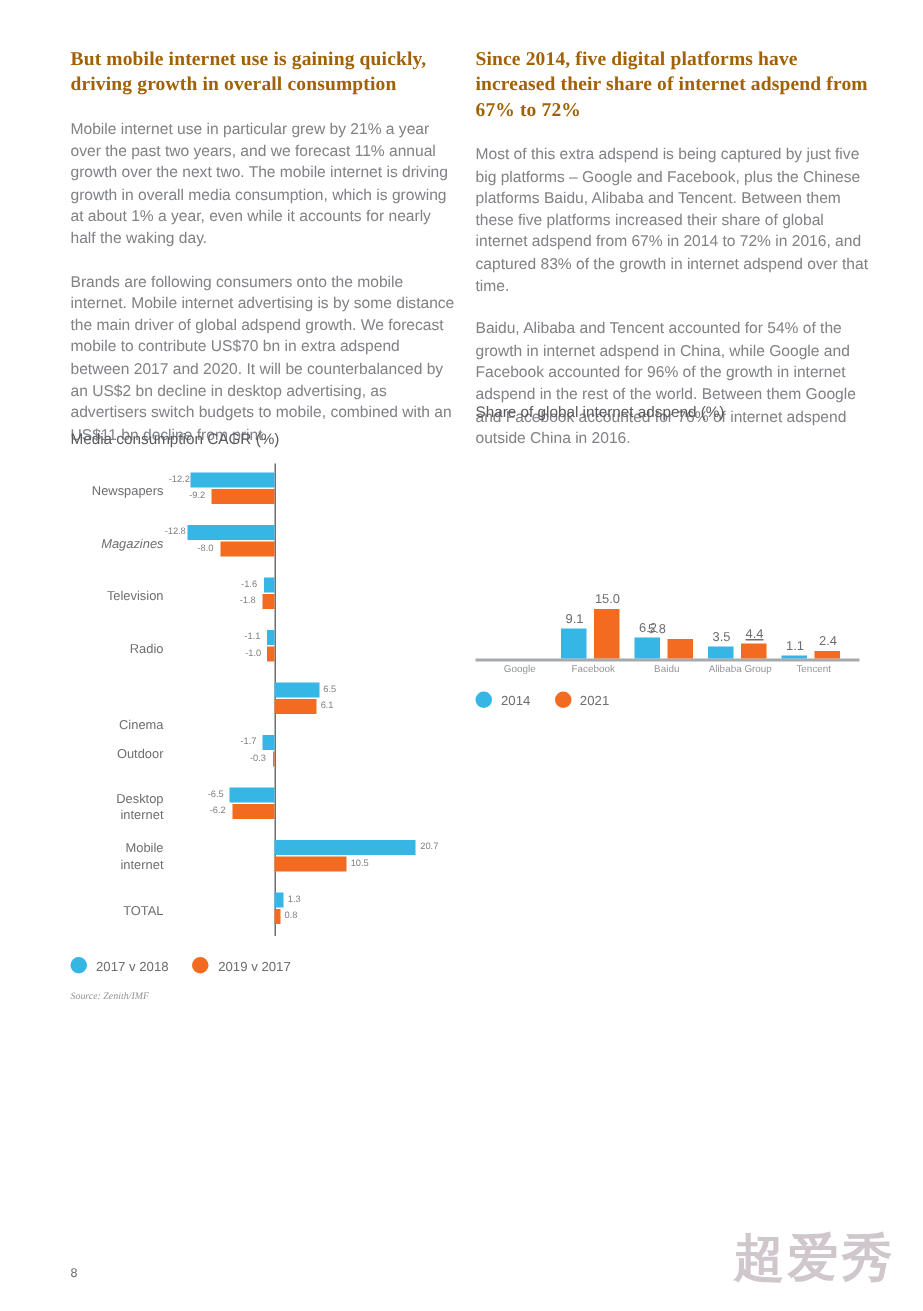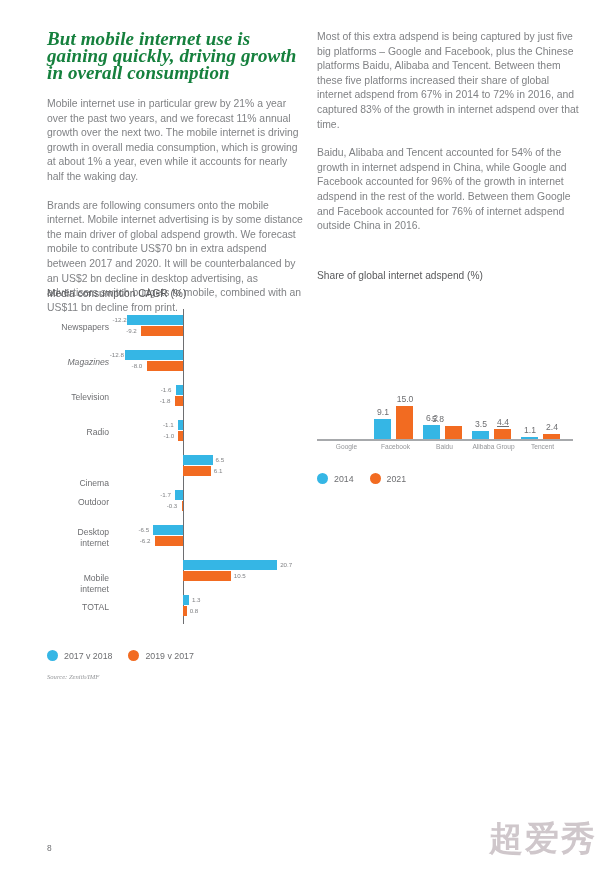--- a/index.html
+++ b/index.html
@@ -13,41 +13,40 @@
   }
   .page{position:absolute;inset:0;}
 
   
   .col{position:absolute;top:30px;width:258px;}
   .col-left{left:47px;}
   .col-right{left:317px;width:262px;}
 
   .headline{
     font-family:"Liberation Serif", serif;
-    font-style:italic;
-    font-size:19px;
+    font-size:13px;
     line-height:17px;
-    color:#15803d;
+    color:#a16207;
     margin:0 0 16px 0;
     letter-spacing:.1px;
   }
   .para{
     font-size:10.4px;
     line-height:14.6px;
     color:#808285;
     margin:0 0 14px 0;
   }
 
   
   .chart-title{
     font-size:10.2px;
     color:#58595b;
     margin:0 0 10px 0;
   }
-  .legend{display:flex;align-items:center;gap:16px;margin-top:16px;}
+  .legend{display:flex;align-items:center;gap:16px;margin-top:4px;}
   .legend-item{display:flex;align-items:center;gap:6px;}
   .legend-dot{
     width:11px;height:11px;border-radius:50%;
     display:inline-block;
   }
   .legend-label{font-size:8.8px;color:#6d6e71;}
   .source{
     font-family:"Liberation Serif", serif;
     font-style:italic;
     font-size:6.6px;
@@ -114,20 +113,21 @@
 
 <div class="page">
 
   <div class="col col-left">
     <h2 class="headline">But mobile internet use is gaining quickly, driving growth in overall consumption</h2>
     <p class="para">Mobile internet use in particular grew by 21% a year over the past two years, and we forecast 11% annual growth over the next two. The mobile internet is driving growth in overall media consumption, which is growing at about 1% a year, even while it accounts for nearly half the waking day.</p>
     <p class="para">Brands are following consumers onto the mobile internet. Mobile internet advertising is by some distance the main driver of global adspend growth. We forecast mobile to contribute US$70 bn in extra adspend between 2017 and 2020. It will be counterbalanced by an US$2 bn decline in desktop advertising, as advertisers switch budgets to mobile, combined with an US$11 bn decline from print.</p>
   </div>
 
   <div class="col col-right">
+    <h2 class="headline">Since 2014, five digital platforms have increased their share of internet adspend from 67% to 72%</h2>
     <p class="para">Most of this extra adspend is being captured by just five big platforms – Google and Facebook, plus the Chinese platforms Baidu, Alibaba and Tencent. Between them these five platforms increased their share of global internet adspend from 67% in 2014 to 72% in 2016, and captured 83% of the growth in internet adspend over that time.</p>
     <p class="para">Baidu, Alibaba and Tencent accounted for 54% of the growth in internet adspend in China, while Google and Facebook accounted for 96% of the growth in internet adspend in the rest of the world. Between them Google and Facebook accounted for 76% of internet adspend outside China in 2016.</p>
   </div>
 
   <div id="cagr-chart">
     <div class="chart-title">Media consumption CAGR (%)</div>
     <div class="hchart">
       <div class="zero-axis"></div>
     <div class="hgroup" style="top: 6px;">
           <div class="hlabel" style="top: 7px;">Newspapers</div>
@@ -172,21 +172,21 @@
           <div class="hval" style="top: 11px; left: 119.635px;">-0.3</div>
         </div>
         <div class="hgroup" style="top: 216px;">
           <div class="hlabel" style="top: 2px;">Desktop<br>internet</div>
           <div class="hbar blue" style="top: 0px; width: 29.575px; left: 106.425px;"></div>
           <div class="hval" style="top: 0px; left: 91.425px;">-6.5</div>
           <div class="hbar orange" style="top: 11px; width: 28.21px; left: 107.79px;"></div>
           <div class="hval" style="top: 11px; left: 92.79px;">-6.2</div>
         </div>
         <div class="hgroup" style="top: 251px;">
-          <div class="hlabel" style="top: 13px;">Mobile<br>internet</div>
+          <div class="hlabel" style="top: 0;">Mobile<br>internet</div>
           <div class="hbar blue" style="top: 0px; width: 94.185px; left: 136px;"></div>
           <div class="hval" style="top: 0px; left: 233.185px;">20.7</div>
           <div class="hbar orange" style="top: 11px; width: 47.775px; left: 136px;"></div>
           <div class="hval" style="top: 11px; left: 186.775px;">10.5</div>
         </div>
         <div class="hgroup" style="top: 286px;">
           <div class="hlabel" style="top: 7px;">TOTAL</div>
           <div class="hbar blue" style="top: 0px; width: 5.915px; left: 136px;"></div>
           <div class="hval" style="top: 0px; left: 144.915px;">1.3</div>
           <div class="hbar orange" style="top: 11px; width: 3.64px; left: 136px;"></div>

